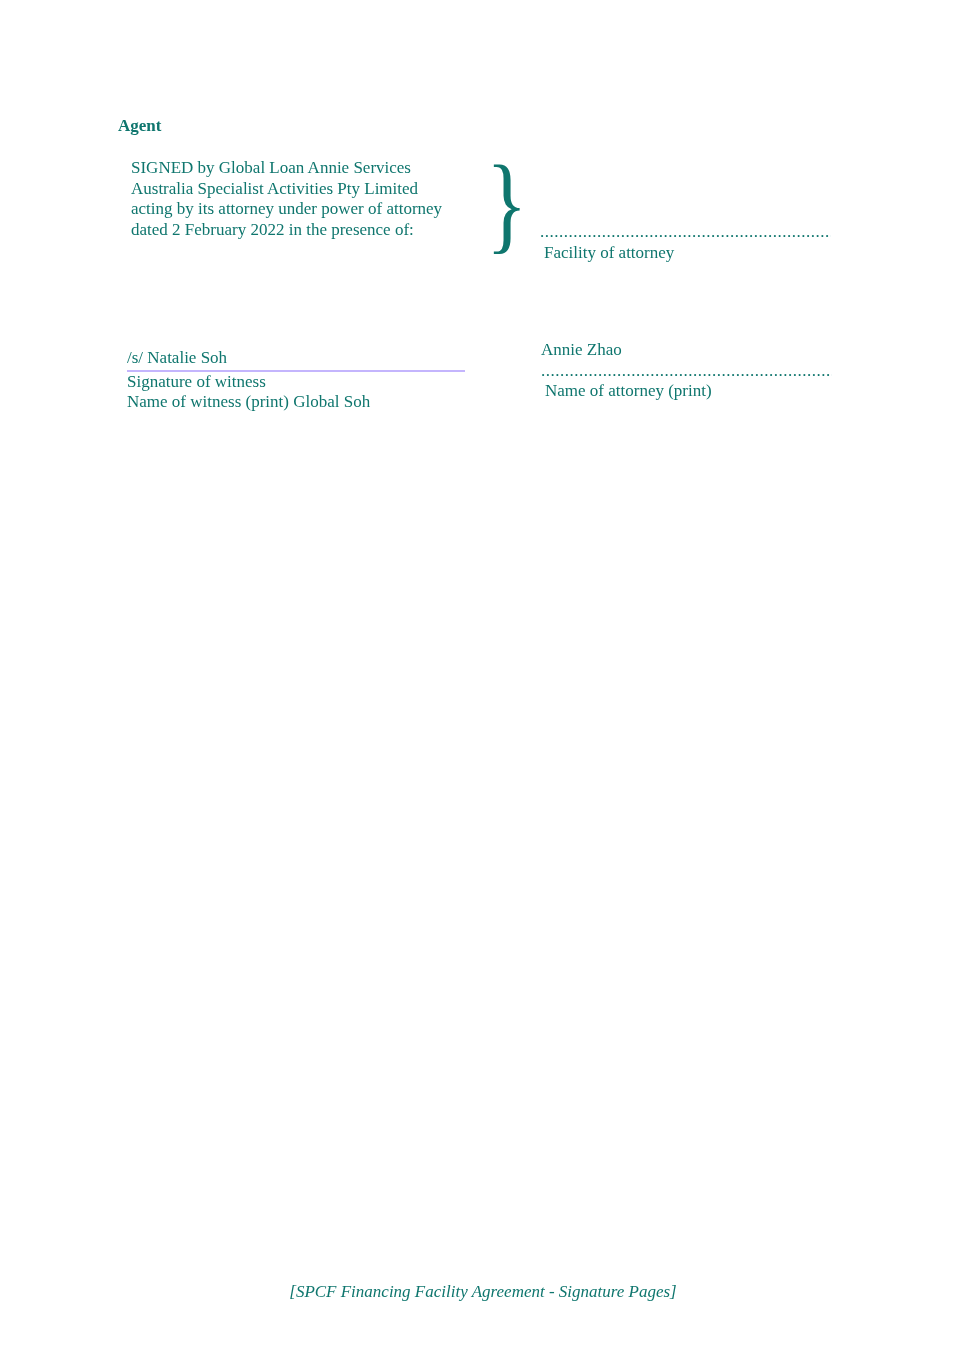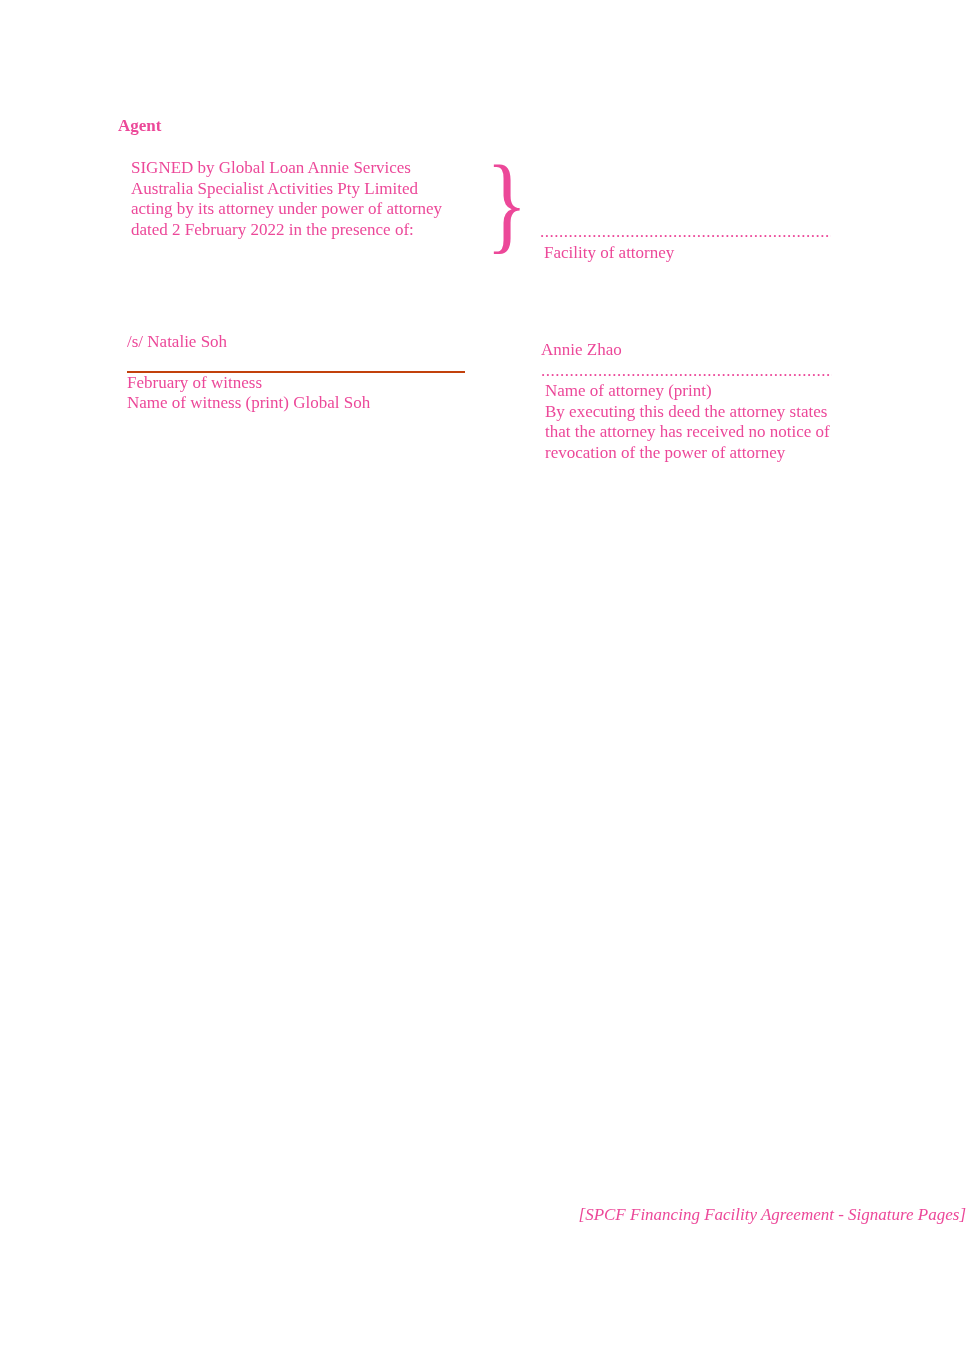--- a/index.html
+++ b/index.html
@@ -5,21 +5,21 @@
   * { margin: 0; padding: 0; box-sizing: border-box; }
   html, body { background: #ffffff; }
   .page {
     position: relative;
     width: 966px;
     height: 1365px;
     background: #ffffff;
     font-family: "Liberation Serif", "DejaVu Serif", serif;
     font-size: 17px;
     line-height: 20.6px;
-    color: #ec4899;
+    color: #0f766e;
     overflow: hidden;
   }
   .abs { position: absolute; }
   .b { font-weight: normal; }
   .heading {
     left: 118px; top: 116px;
     font-weight: bold;
   }
   .signed-block {
     left: 131px; top: 158px;
@@ -43,31 +43,32 @@
     white-space: nowrap;
     letter-spacing: 0.5px;
   }
   .indent4 { padding-left: 4px; }
   .witness-block {
     left: 127px; top: 332px;
     width: 345px;
   }
   .witness-sig-line {
     width: 338px;
-    border-bottom: 2px solid #c2410c;
-    padding-bottom: 18px;
+    border-bottom: 2px solid #c4b5fd;
+    padding-bottom: 1px;
+    margin-top: 16px;
   }
   .attorney-name-block {
     left: 541px; top: 340px;
     width: 312px;
   }
   .footer {
-    left: 0; top: 1205px;
+    left: 0; top: 1282px;
     width: 100%;
-    text-align: right;
+    text-align: center;
     font-style: italic;
   }
 </style>
 </head>
 <body>
 
 <div class="page">
 
   <div class="abs heading">Agent</div>
 
@@ -84,26 +85,25 @@
 
   <div class="abs attorney-sig">
     <div class="dots">................................................................................</div>
     <div class="indent4">Facility of attorney</div>
   </div>
 
   <div class="abs witness-block">
     <div class="witness-sig-line">
       <span>/s/ Natalie Soh</span>
     </div>
-    <div>February of witness</div>
+    <div>Signature of witness</div>
     <div>Name of witness (print) Global Soh</div>
   </div>
 
   <div class="abs attorney-name-block">
     <div>Annie Zhao</div>
     <div class="dots">................................................................................</div>
     <div class="indent4">Name of attorney (print)</div>
-    <div class="indent4">By executing this deed the attorney states that the attorney has received no notice of revocation of the power of attorney</div>
   </div>
 
   <div class="abs footer">[SPCF Financing Facility Agreement - Signature Pages]</div>
 
 </div>
 
 </body></html>

